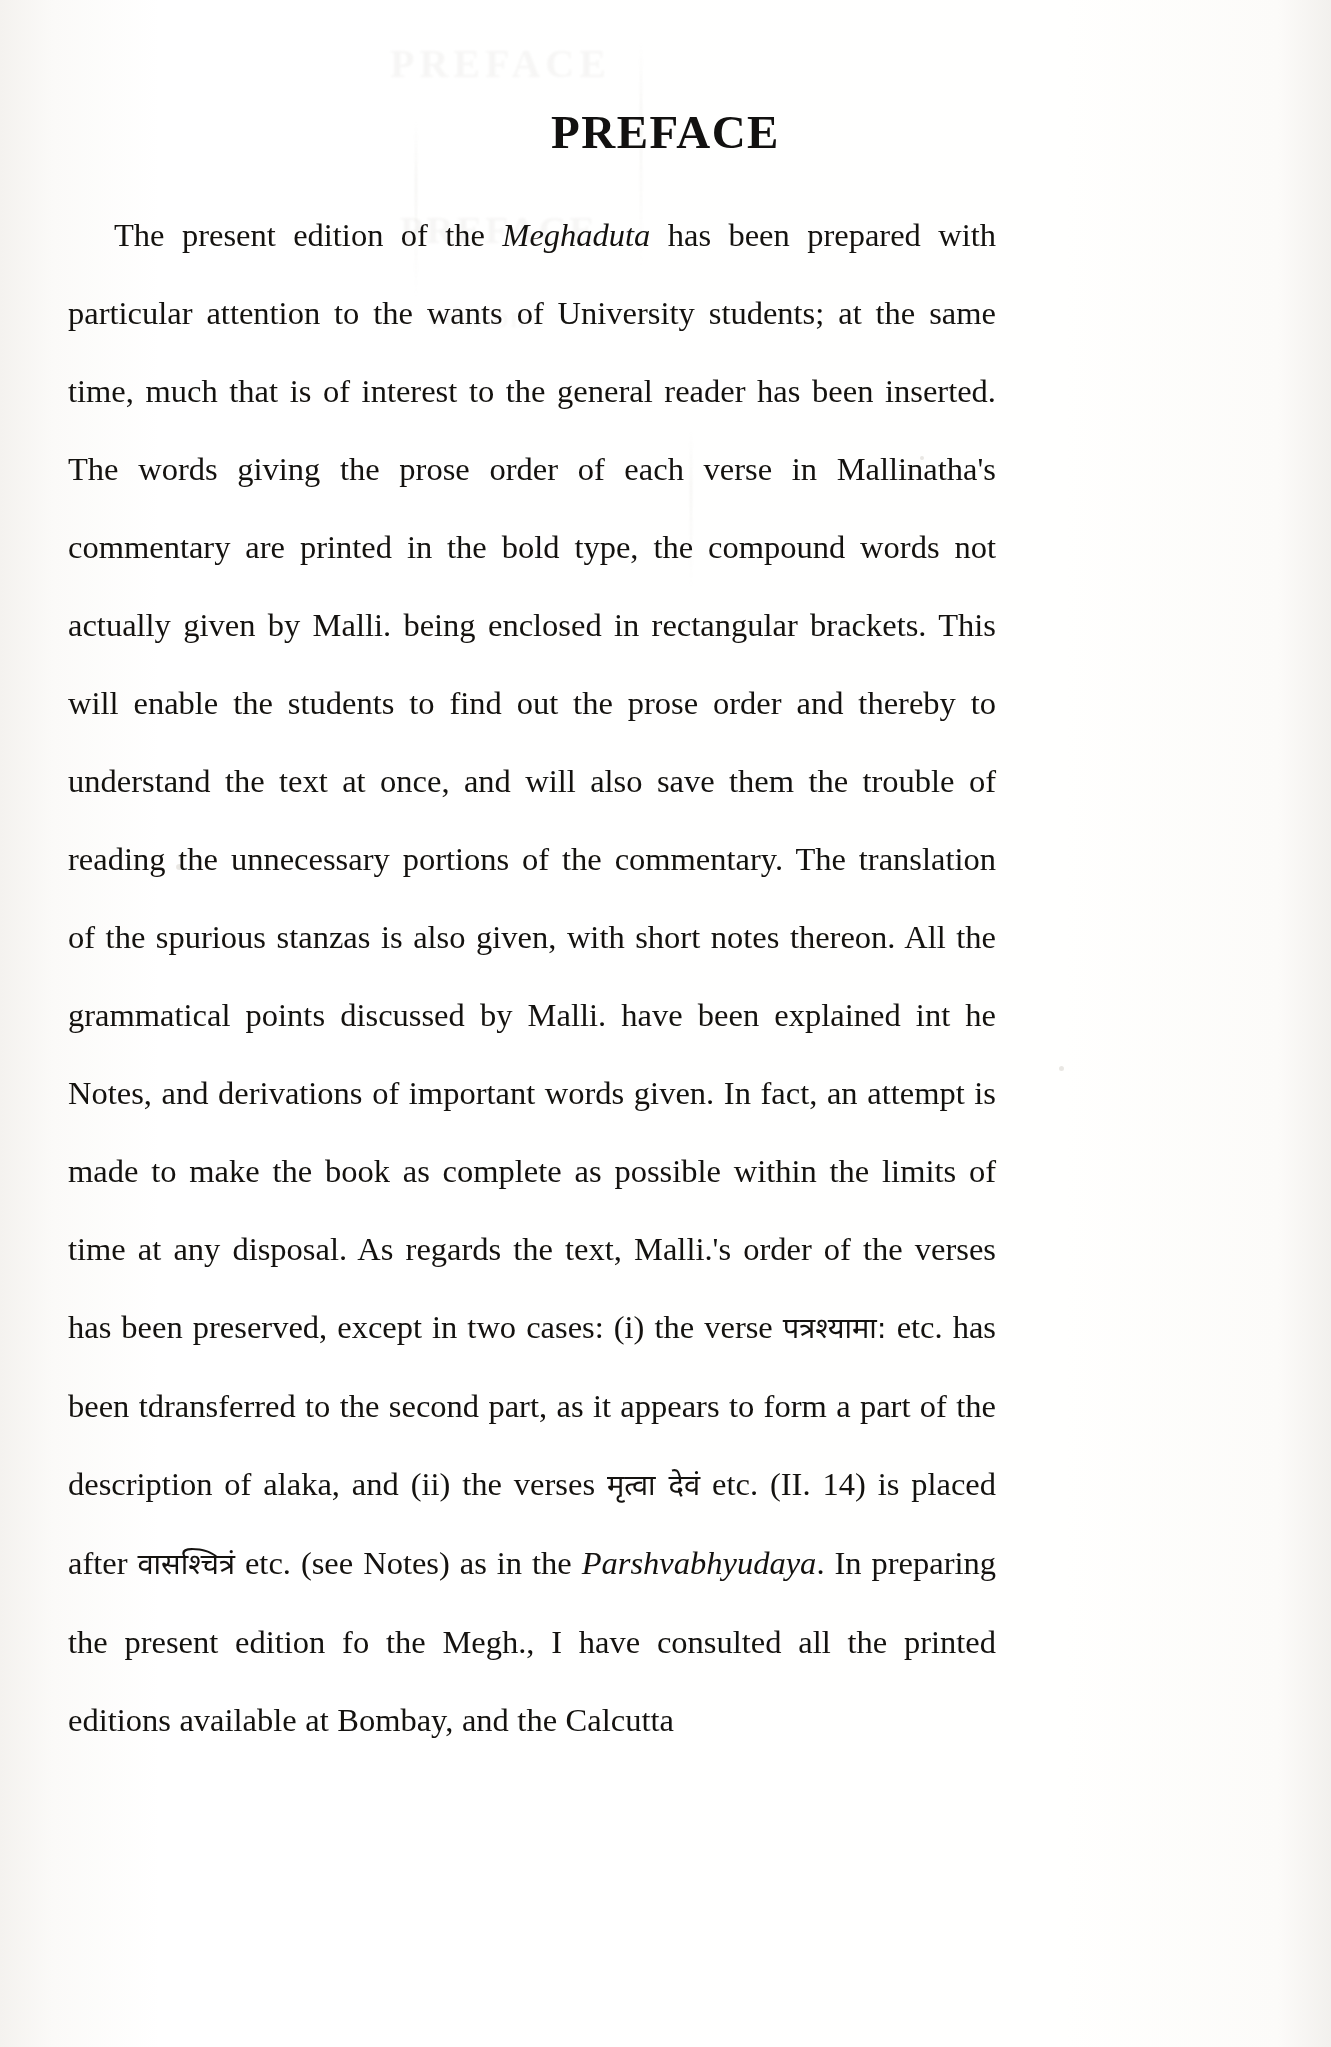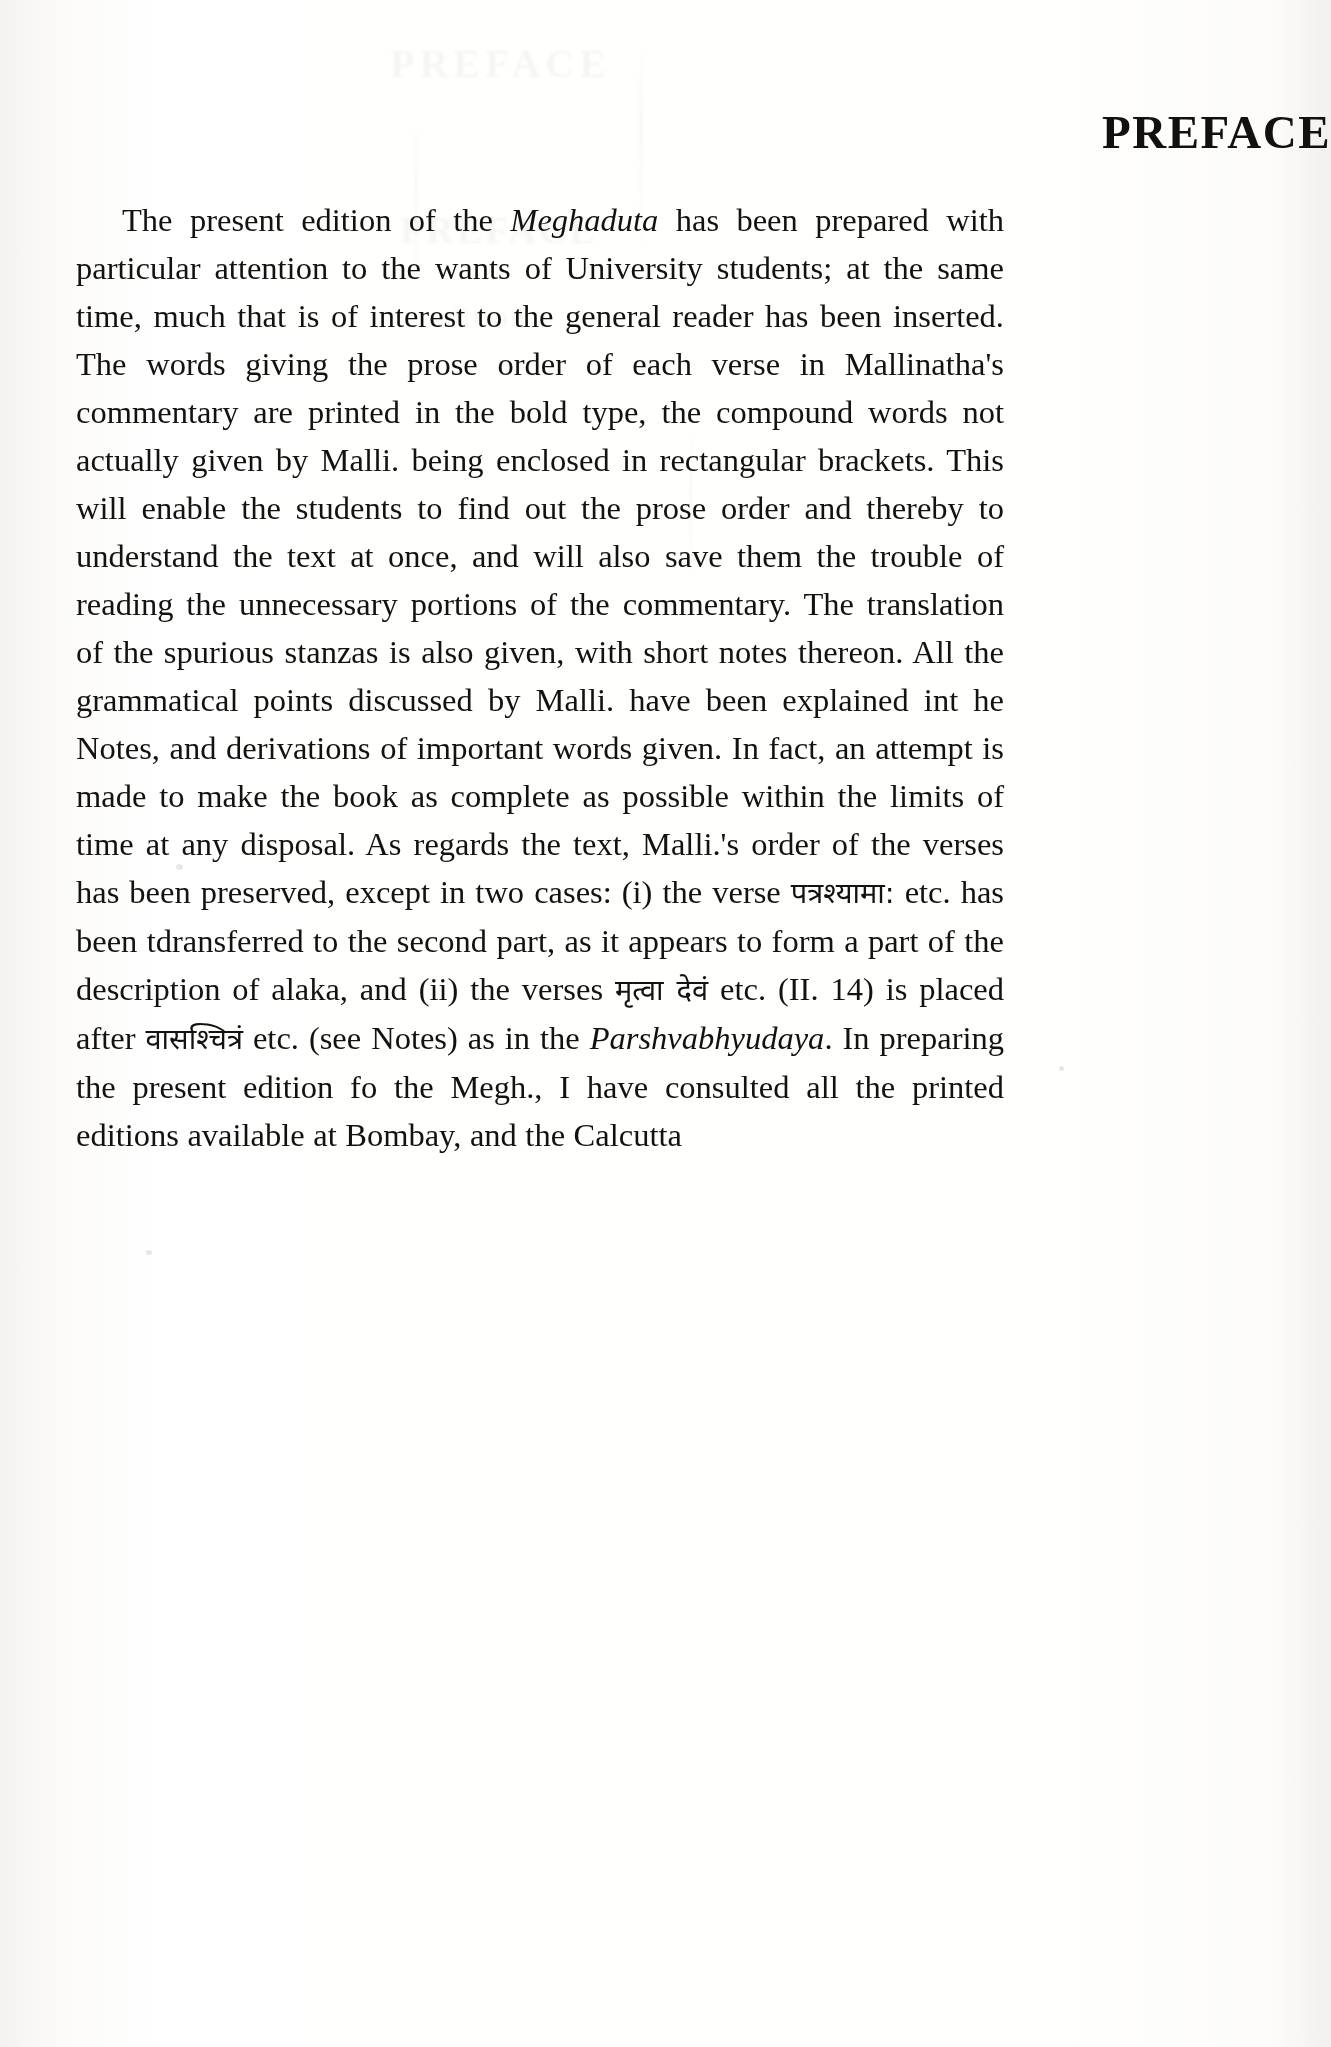--- a/index.html
+++ b/index.html
@@ -59,35 +59,35 @@
     width: 2px;
     opacity: 0.35;
     filter: blur(1px);
   }
 
   .title {
     position: absolute;
     top: 74px;
     left: 0;
     width: 1331px;
-    text-align: right;
+    text-align: center;
     font-size: 47px;
     font-weight: bold;
     letter-spacing: 1.5px;
     color: #121110;
     font-family: "Liberation Serif", "DejaVu Serif", serif;
   }
 
   .body-text {
     position: absolute;
     top: 196px;
-    left: 76px;
+    left: 68px;
     width: 928px;
     font-size: 32.5px;
-    line-height: 48px;
+    line-height: 78px;
     text-align: justify;
     text-justify: inter-word;
     color: #14120f;
     text-indent: 46px;
     word-spacing: 0.4px;
   }
 
   .body-text i {
     font-style: italic;
   }

